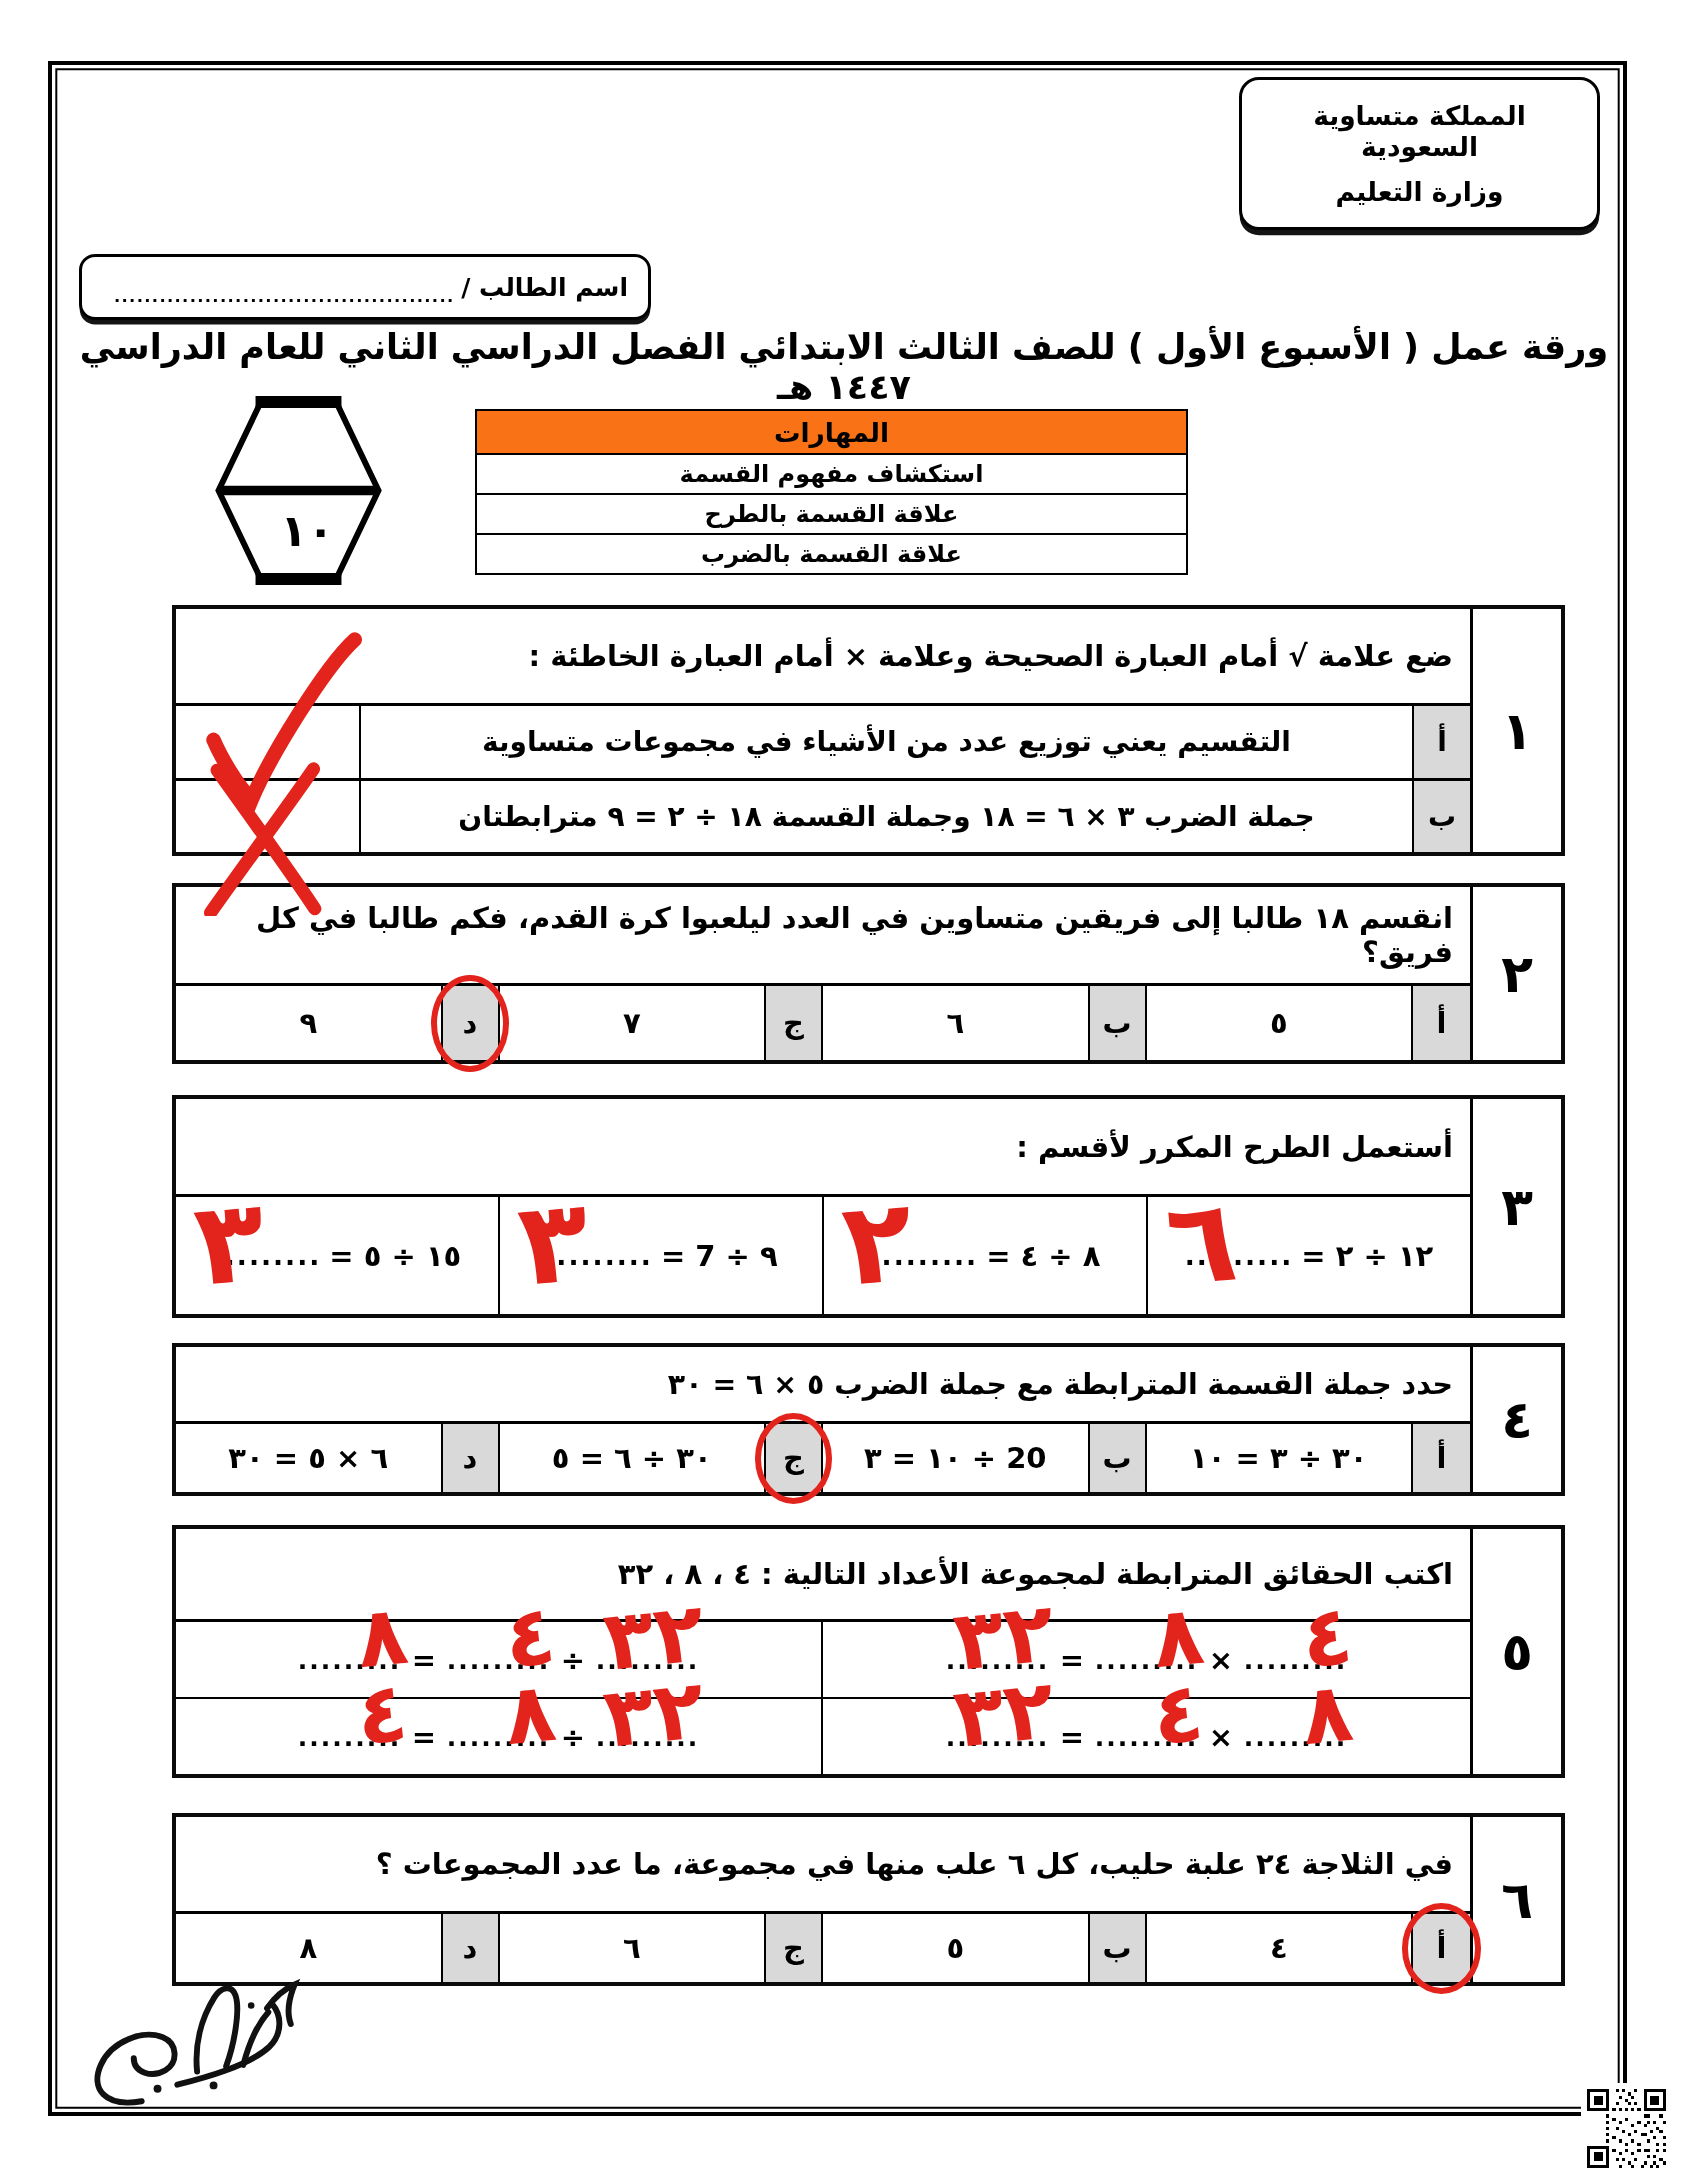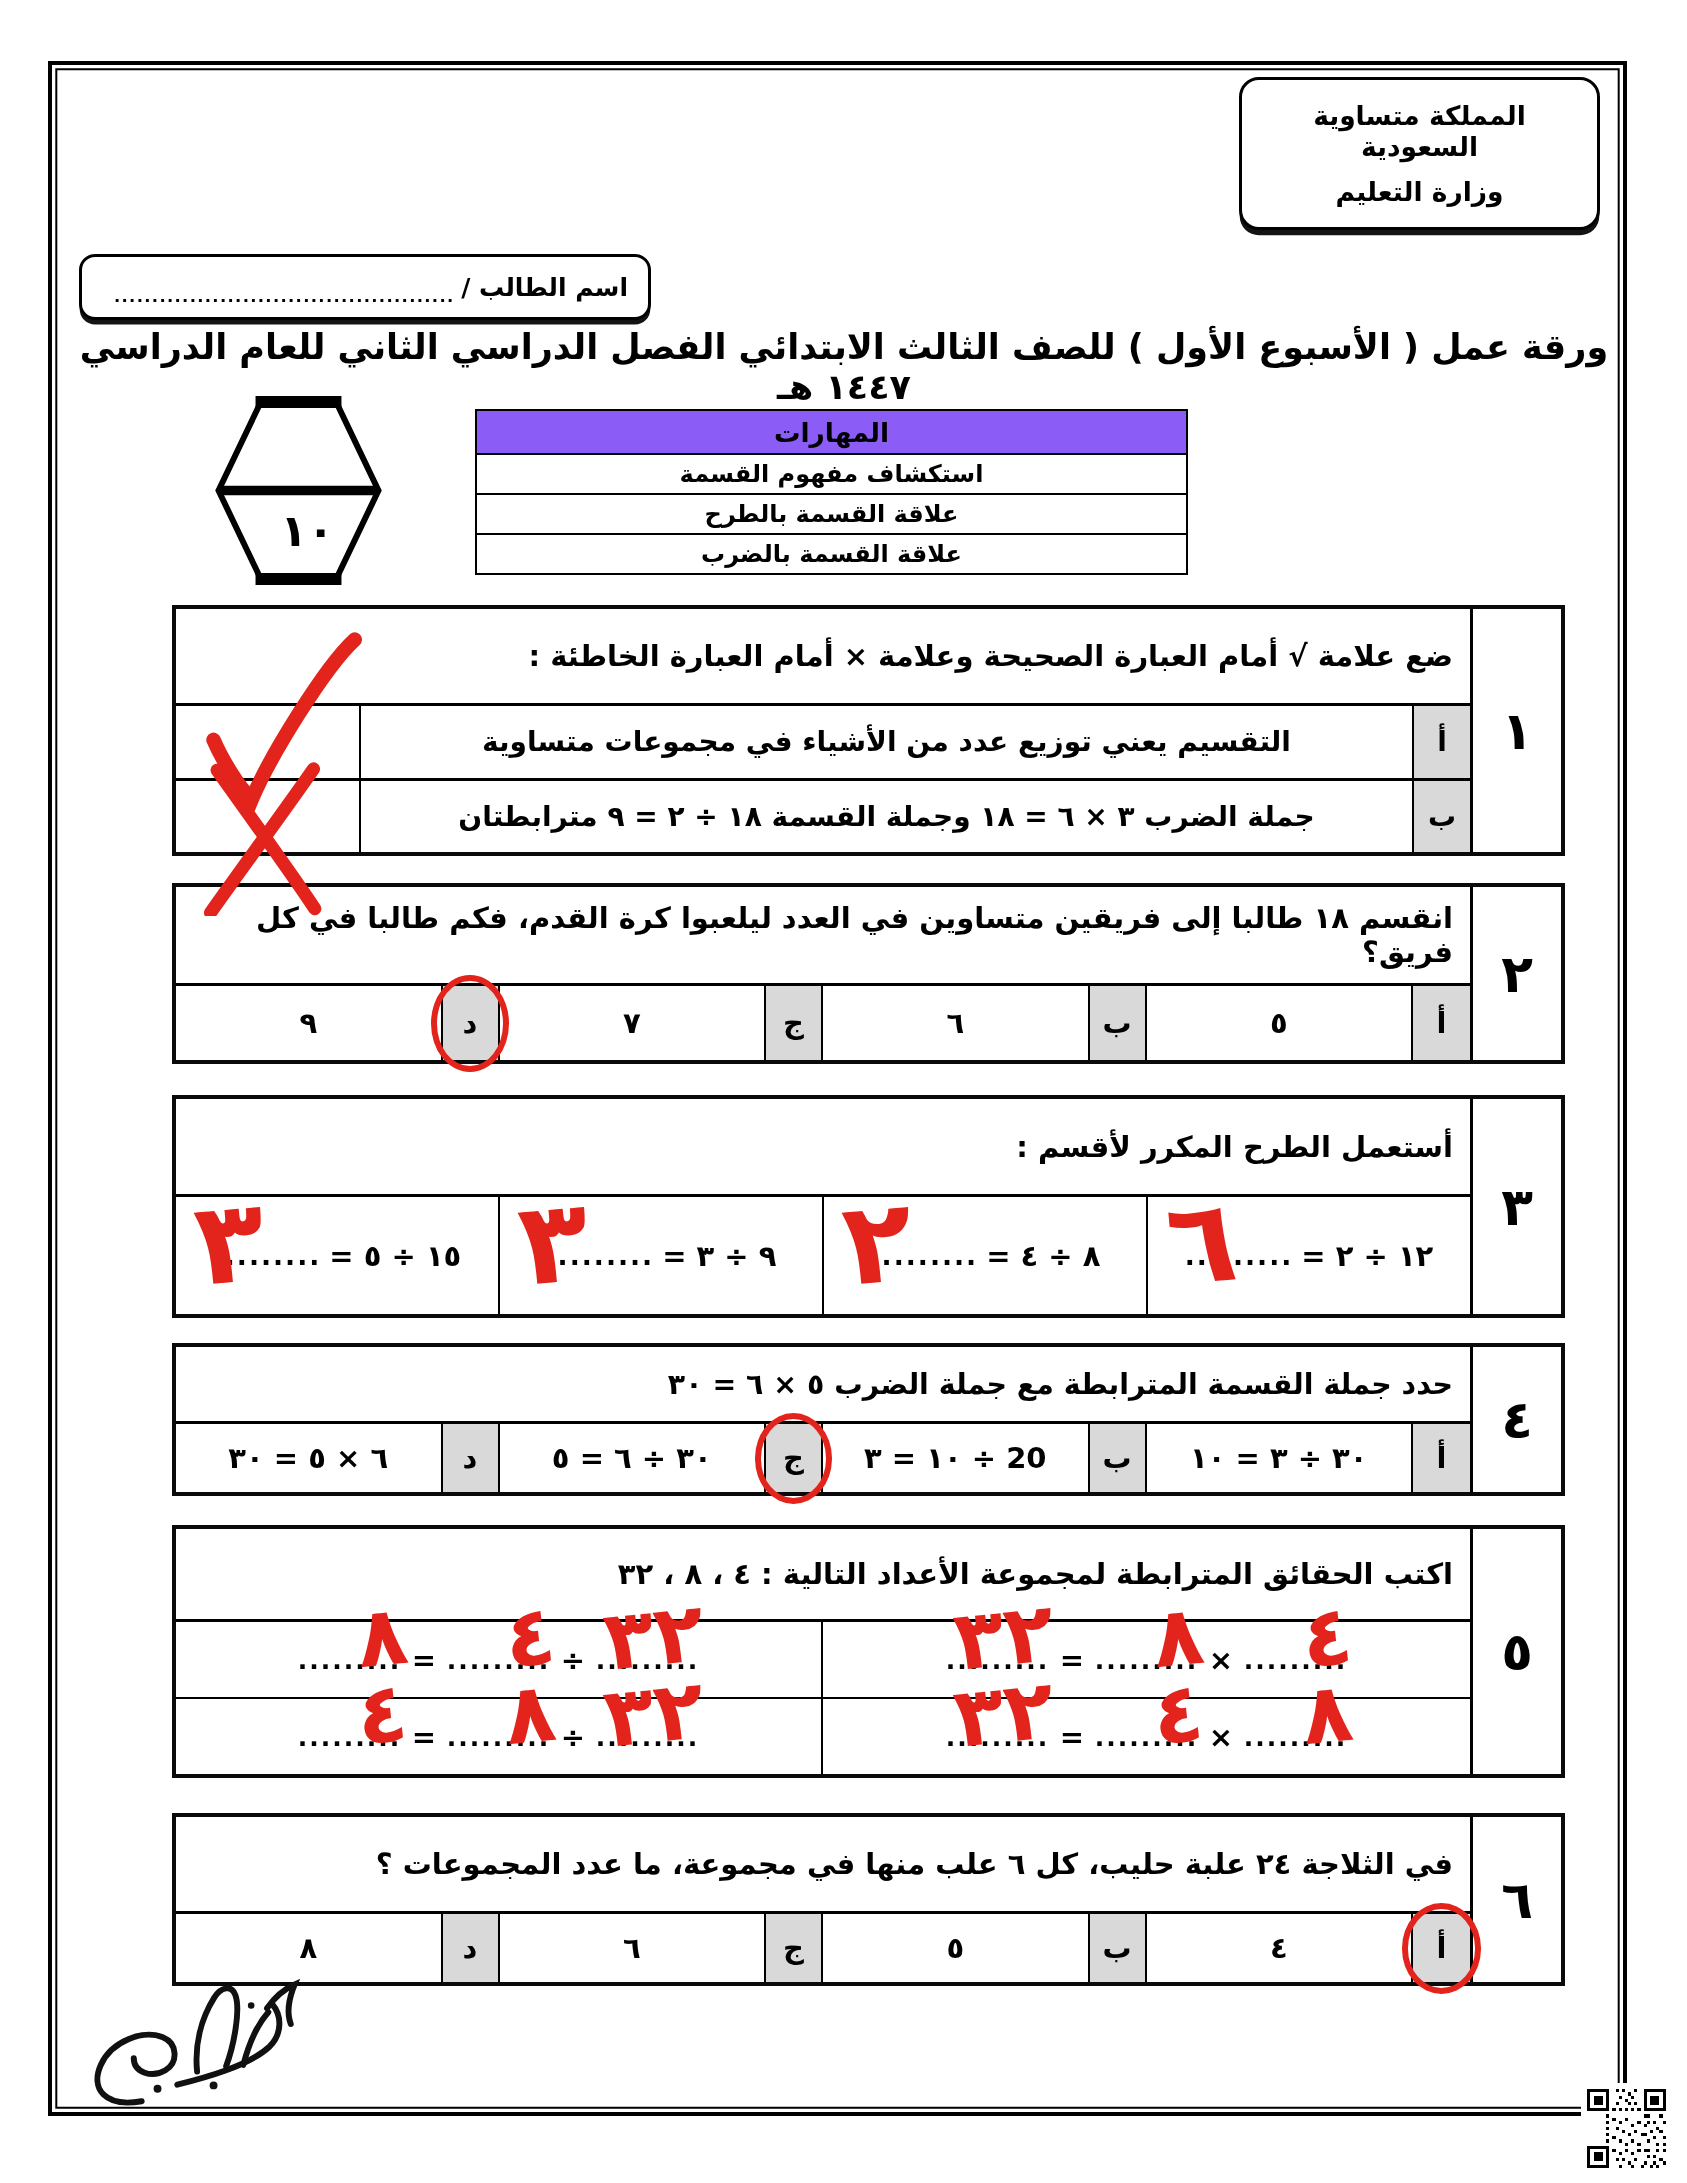--- a/index.html
+++ b/index.html
@@ -28,21 +28,21 @@
   .title{position:absolute;left:73px;top:327px;width:1542px;text-align:center;
          font-size:35px;direction:rtl;}
 
   
   .hex-wrap{position:absolute;left:213px;top:394px;width:171px;height:193px;}
   .hex-score{position:absolute;left:48px;top:111px;width:73px;text-align:right;font-size:44px;}
 
   
   .skills{position:absolute;left:475px;top:409px;width:713px;border:2.6px solid #000;
           text-align:center;direction:rtl;background:#fff;}
-  .sk-h{background:#8b5cf6;height:42px;display:flex;align-items:center;justify-content:center;font-size:26.5px;}
+  .sk-h{background:#f97316;height:42px;display:flex;align-items:center;justify-content:center;font-size:26.5px;}
   .sk-r{height:40px;display:flex;align-items:center;justify-content:center;border-top:2.6px solid #000;font-size:24px;}
 
   
   .q{position:absolute;left:172px;width:1393px;border:4px solid #0a0a0a;background:#fff;
      display:flex;direction:rtl;}
   .q1{top:605px;height:251px;}
   .q2{top:883px;height:181px;}
   .q3{top:1095px;height:223px;}
   .q4{top:1343px;height:153px;}
   .q5{top:1525px;height:253px;}
@@ -207,21 +207,21 @@
           <span>١٢ ÷ ٢ =</span>
           <span class="dots3">.........</span>
           <span class="hand ans3">٦</span>
         </div>
         <div class="q3-cell">
           <span>٨ ÷ ٤ =</span>
           <span class="dots3">.........</span>
           <span class="hand ans3">٢</span>
         </div>
         <div class="q3-cell">
-          <span>٩ ÷ ٣ =</span>
+          <span>٩ ÷ 7 =</span>
           <span class="dots3">.........</span>
           <span class="hand ans3">٣</span>
         </div>
         <div class="q3-cell">
           <span>١٥ ÷ ٥ =</span>
           <span class="dots3">.........</span>
           <span class="hand ans3">٣</span>
         </div>
       </div>
     </div>

